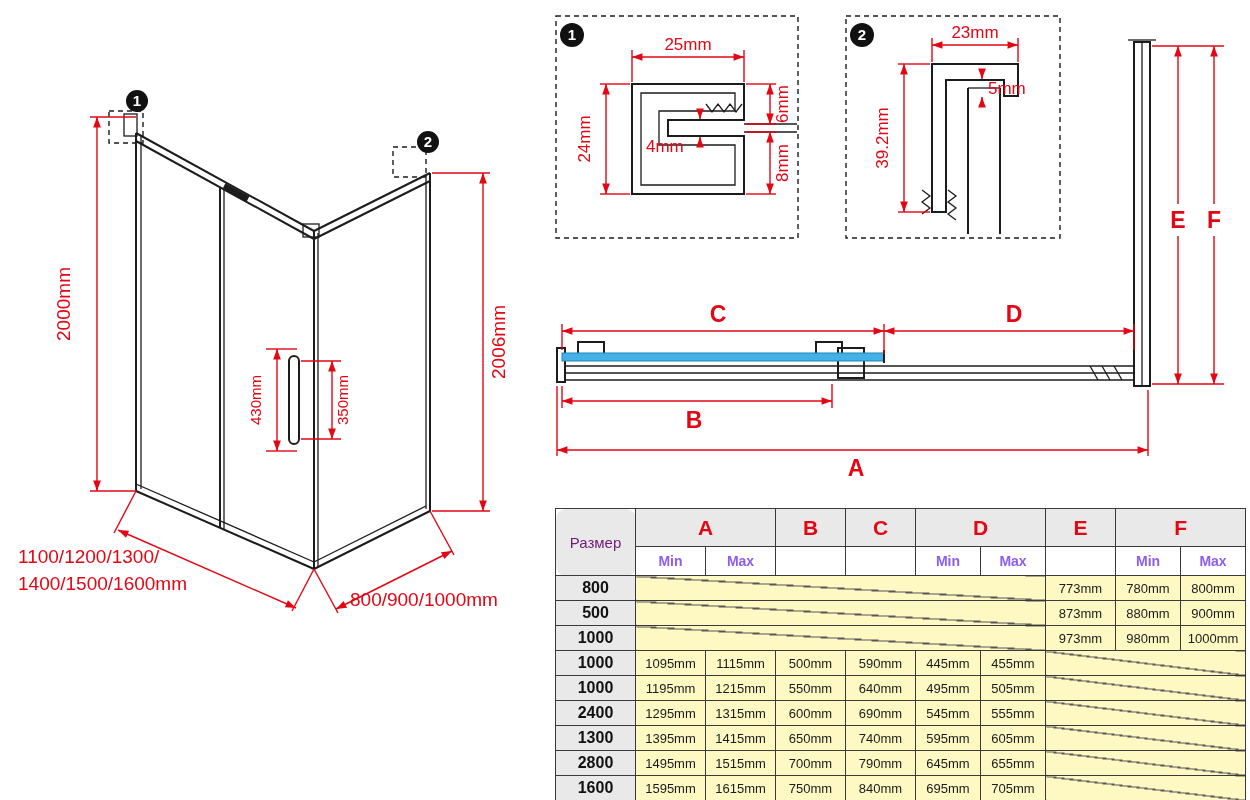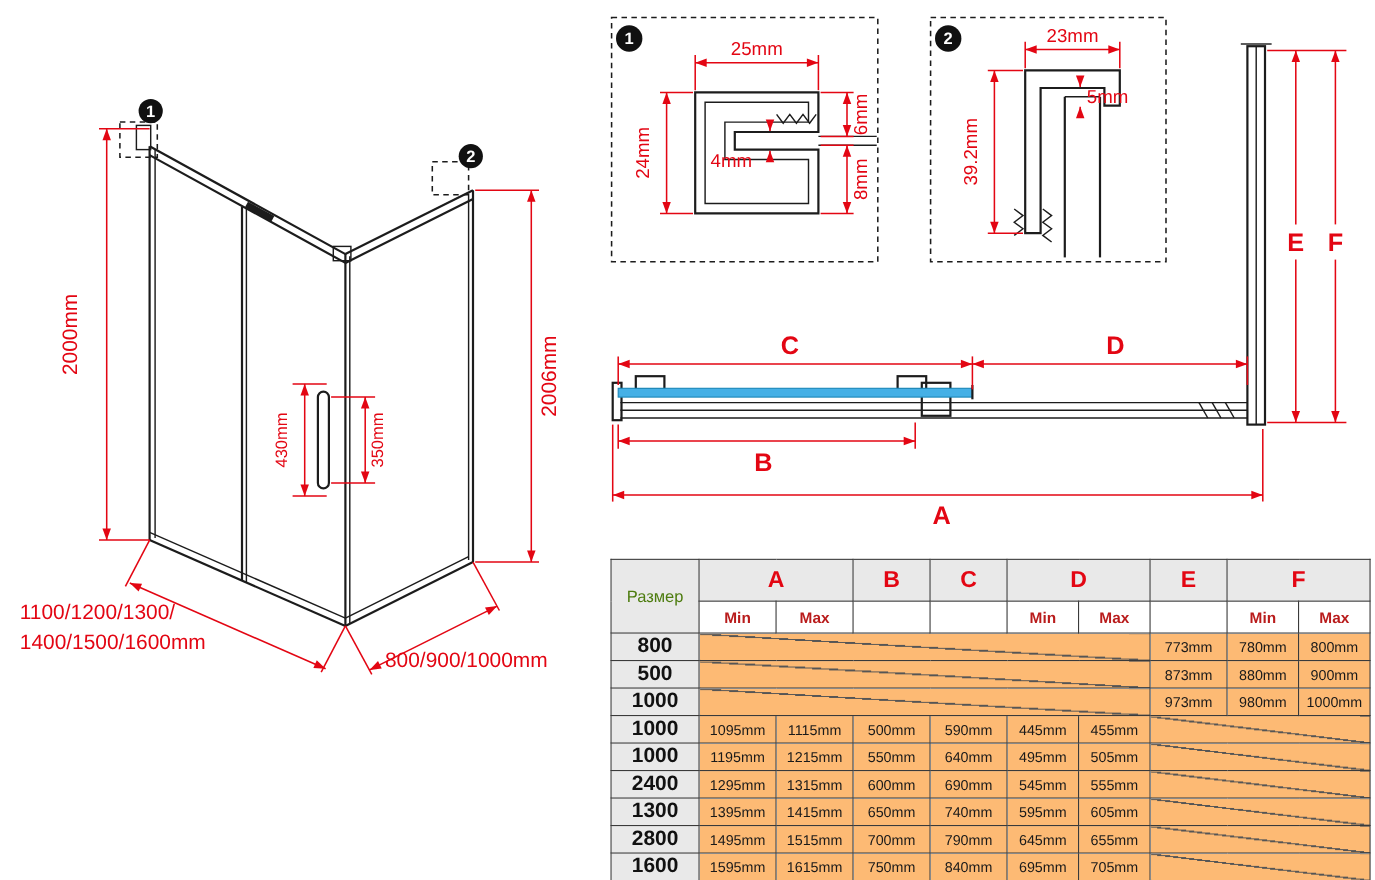--- a/index.html
+++ b/index.html
@@ -15,24 +15,24 @@
   text.tb{fill:#e30613;font-size:19px;font-weight:500;}
   text.L {fill:#e30613;font-size:23px;font-weight:700;}
   text.m {fill:#fff;font-size:15px;font-weight:700;text-anchor:middle;}
   .blue{fill:#45b0e6;stroke:#1b87b8;stroke-width:1;}
 
   .tbl{position:absolute;left:555px;top:508px;width:691px;}
   .tbl table{border-collapse:collapse;width:100%;table-layout:fixed;}
   .tbl th,.tbl td{border:1px solid #3a3a3a;text-align:center;padding:0;vertical-align:middle;overflow:hidden;}
   .tbl .h1 th{height:37px;background:#e9e9e9;}
   .tbl .h1 th.L{color:#e30613;font-size:21px;font-weight:700;}
-  .tbl th.sz{font-size:15px;font-weight:400;background:#e9e9e9;color:#4d7c0f;}
-  .tbl .h2 th{height:28px;font-size:14px;font-weight:700;background:#fff;color:#b91c1c;}
-  .tbl tbody th.rs{background:#e9e9e9;font-size:19px;font-weight:700;height:24px;color:#111;}
-  .tbl tbody td{font-size:13px;color:#1a1a1a;height:24px;background:#fdba74;}
+  .tbl th.sz{font-size:15px;font-weight:400;background:#e9e9e9;color:#701a75;border-radius:10px;}
+  .tbl .h2 th{height:28px;font-size:14px;font-weight:700;background:#fff;color:#8b5cf6;}
+  .tbl tbody th.rs{background:#e9e9e9;font-size:16px;font-weight:700;height:24px;color:#111;}
+  .tbl tbody td{font-size:13px;color:#1a1a1a;height:24px;background:#fef9c3;}
   .tbl td.x{background-image:linear-gradient(to right top,
       transparent calc(50% - 0.7px), #555 calc(50% - 0.7px),
       #555 calc(50% + 0.7px), transparent calc(50% + 0.7px));}
 </style>
 </head>
 <body>
 
 <div id="page">
 
 <svg width="1250" height="800" viewBox="0 0 1250 800" style="position:absolute;left:0;top:0">

